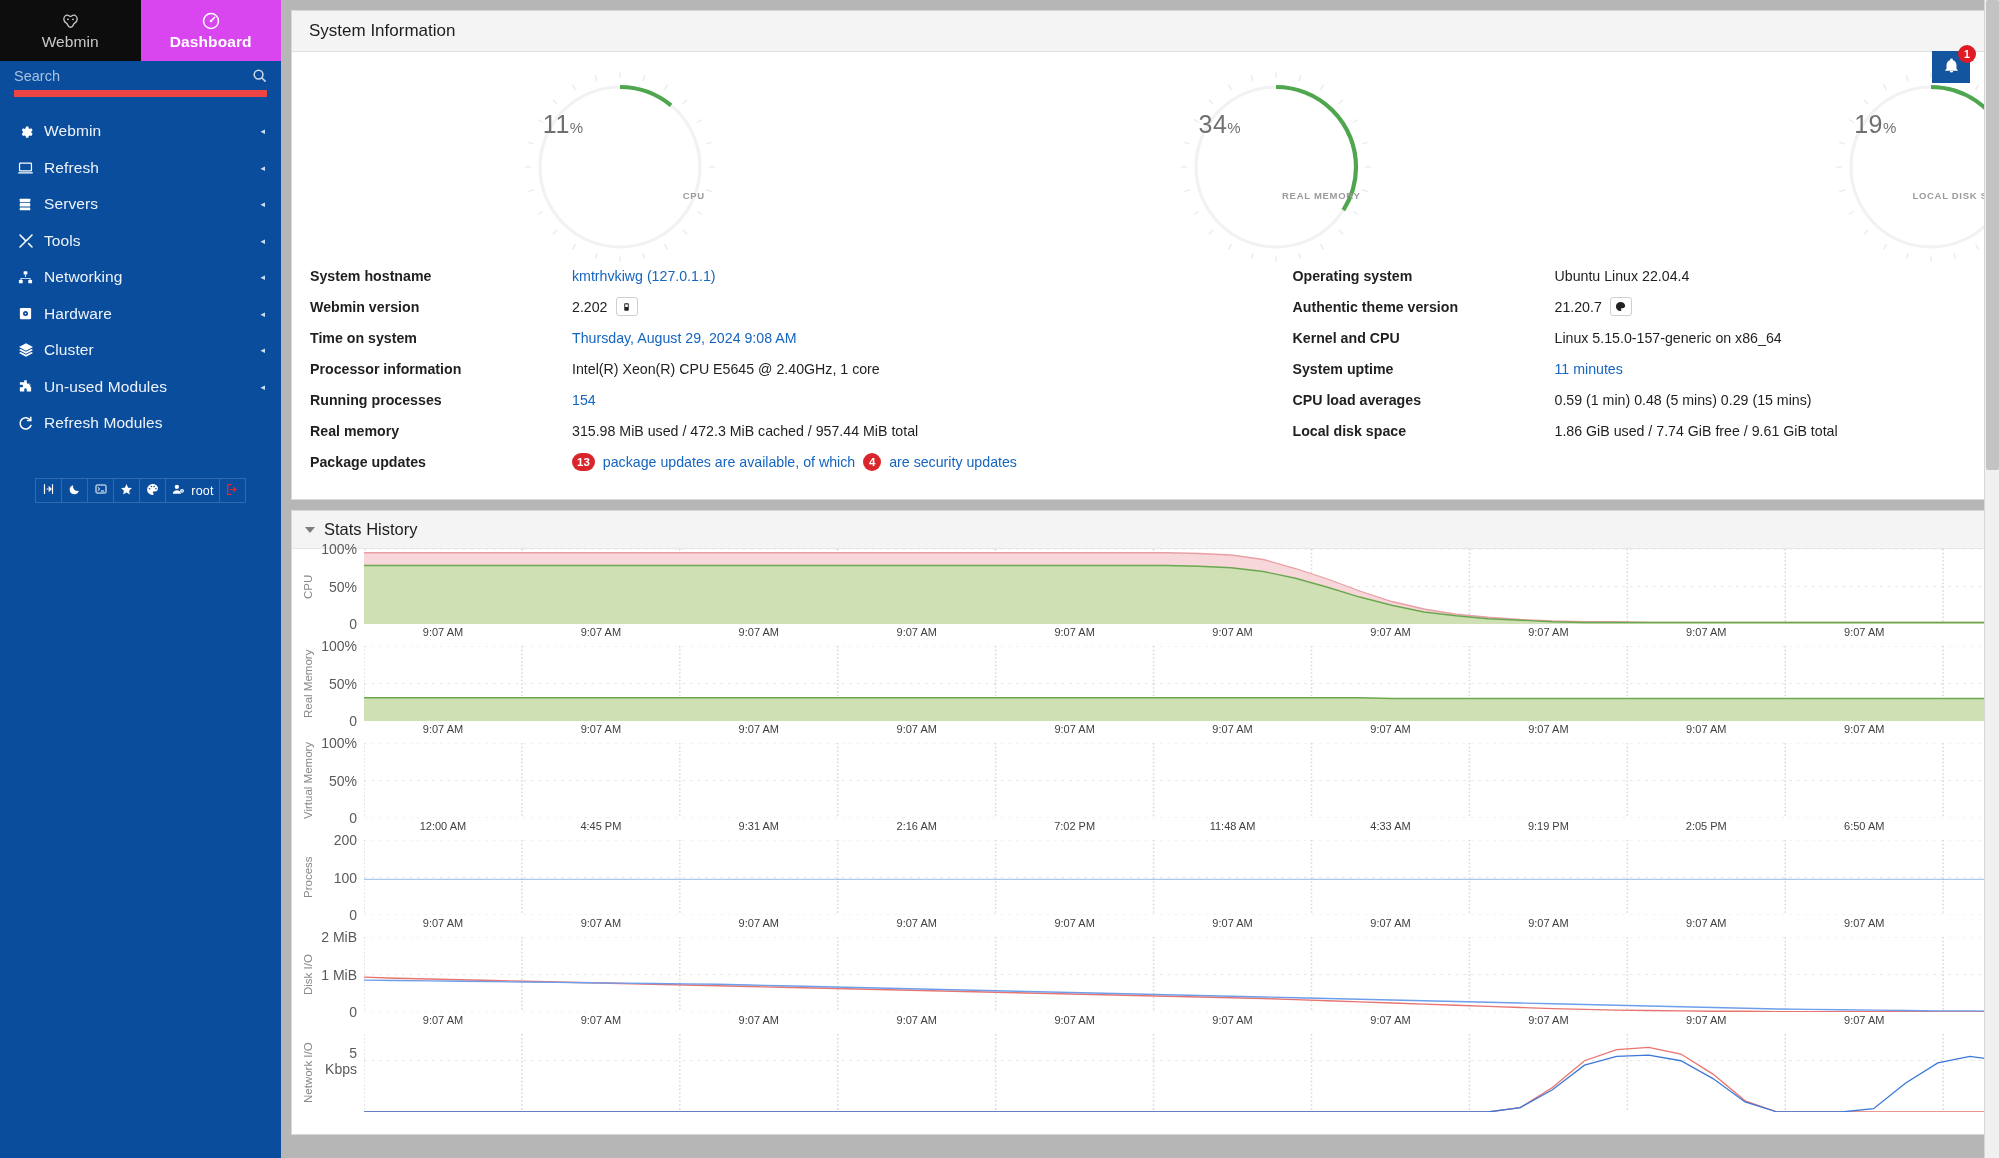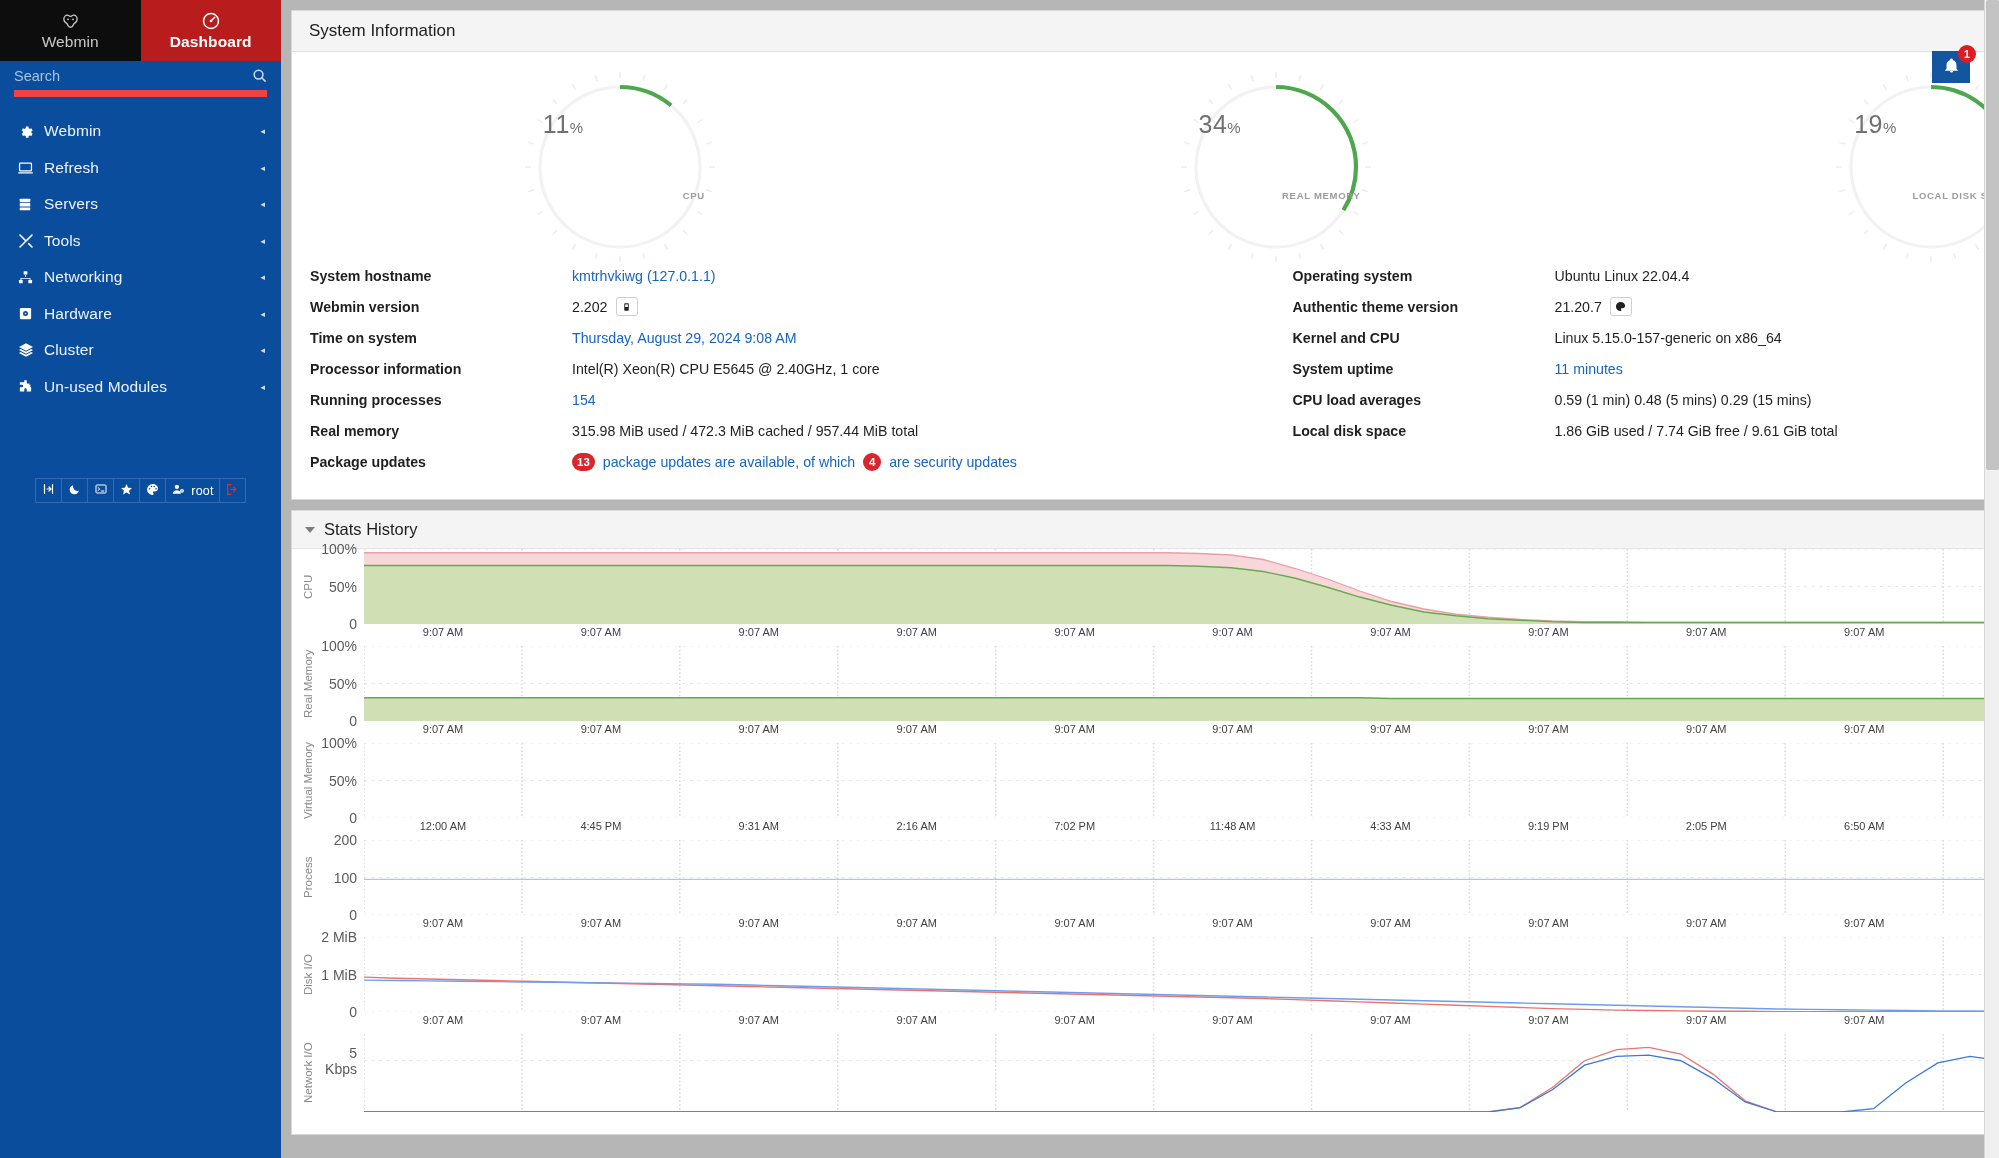--- a/index.html
+++ b/index.html
@@ -18,21 +18,21 @@
     position: relative;
     color: #dce7f5;
   }
   #sidebar-tabs { display: flex; height: 61px; }
   .stab {
     flex: 1; display: flex; flex-direction: column;
     align-items: center; justify-content: center; gap: 2px;
     cursor: pointer; user-select: none;
   }
   .stab.inactive { background: #0d0d0d; color: #c9c9c9; }
-  .stab.active { background: #b91c1c; color: #ffffff; }
+  .stab.active { background: #d946ef; color: #ffffff; }
   .stab .tabico { height: 20px; display: flex; align-items: center; }
   .stab .tablbl { font-size: 15.5px; letter-spacing: .1px; }
   .stab.active .tablbl { font-weight: 600; }
 
   #search-row {
     height: 36px; margin: 0 14px;
     border-bottom: 7px solid #ef4444;
     display: flex; align-items: center;
   }
   #search-input {
@@ -311,20 +311,30 @@
       <span class="nav-caret">◂</span>
     </div>
     <div class="nav-item">
       <span class="nav-ico">
         <svg width="15" height="15" viewBox="0 0 24 24" fill="currentColor">
             <path d="M10 2h4v3.5a2 2 0 104 0V9h3.5a2 2 0 100 4H21v7h-7v-3.2a2 2 0 10-4 0V20H3v-7h3.2a2 2 0 100-4H3V5h7z"></path>
           </svg>
       </span>
       <span class="nav-label">Un-used Modules</span>
       <span class="nav-caret">◂</span>
+    </div>
+    <div class="nav-item">
+      <span class="nav-ico">
+        <svg width="15" height="15" viewBox="0 0 24 24" fill="none" stroke="currentColor" stroke-width="2.3" stroke-linecap="round">
+            <path d="M20 7a9 9 0 10.8 8"></path>
+            <path d="M20.5 2v5.3h-5.2"></path>
+          </svg>
+      </span>
+      <span class="nav-label">Refresh Modules</span>
+      <span class="nav-caret"></span>
     </div>
   </div>
 
   <div id="sidebar-bottom">
     <div id="btn-strip">
       <div class="sbtn">
         <span>
           <svg width="13" height="12" viewBox="0 0 24 24" fill="none" stroke="#fff" stroke-width="2.4" stroke-linecap="round">
               <path d="M4 3v18M20 3v18M9 12h8M13 8l4 4-4 4"></path>
             </svg>

